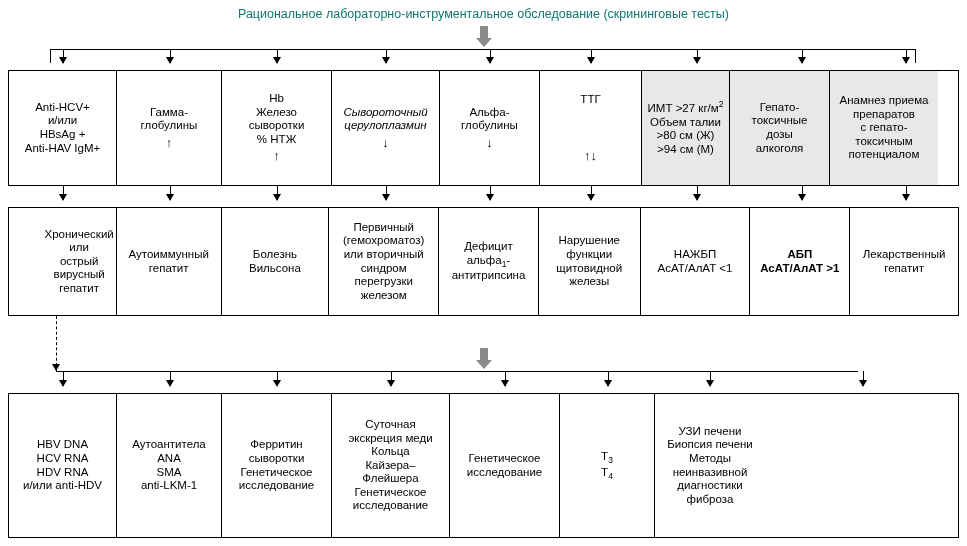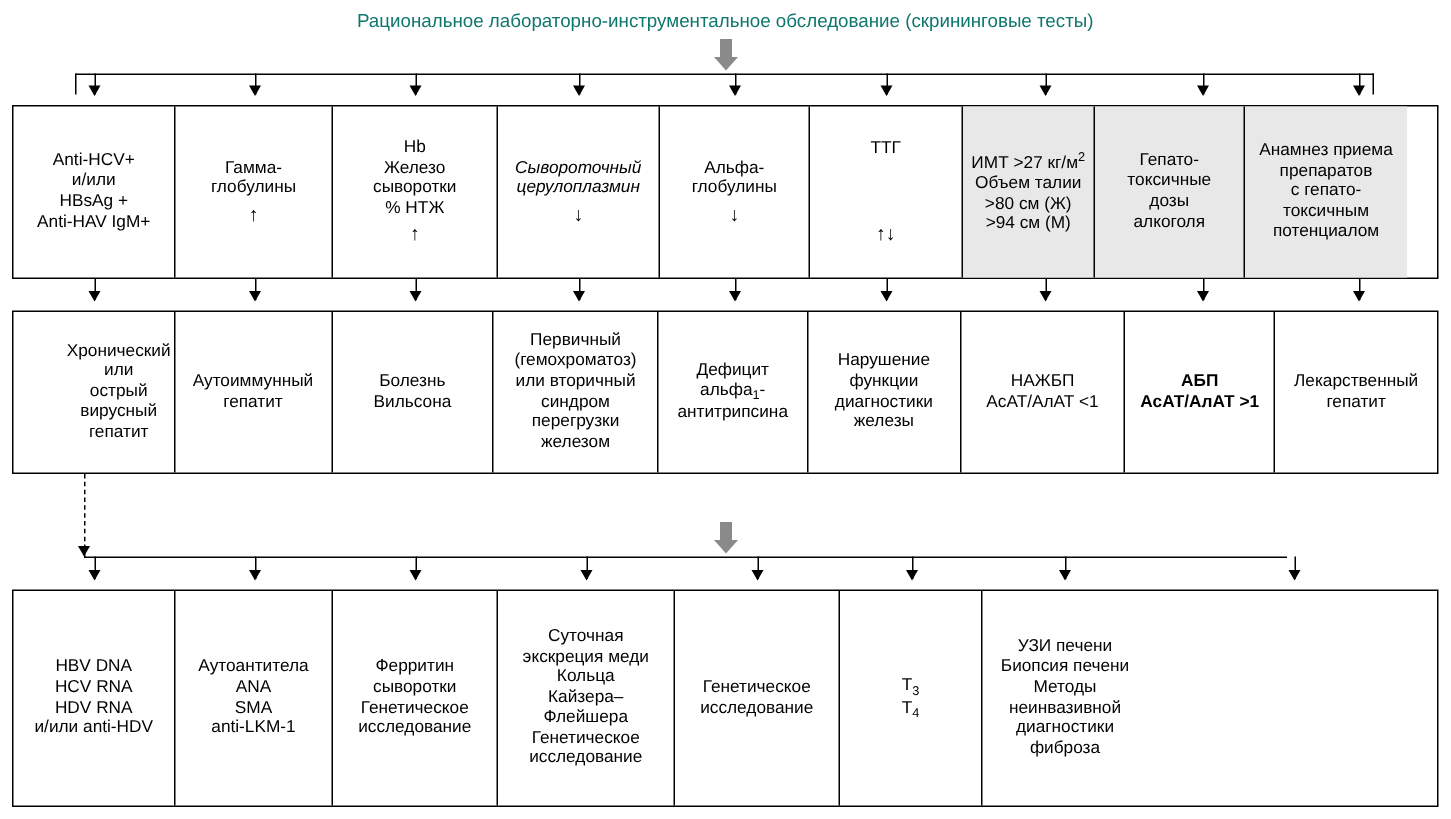--- a/index.html
+++ b/index.html
@@ -227,21 +227,21 @@
 (гемохроматоз)
 или вторичный
 синдром
 перегрузки
 железом</div></div>
       <div class="cell" style="width: 100px;"><div>Дефицит
 альфа<sub>1</sub>-
 антитрипсина</div></div>
       <div class="cell" style="width: 102px;"><div>Нарушение
 функции
-диагностики
+щитовидной
 железы</div></div>
       <div class="cell" style="width: 110px;"><div>НАЖБП
 АсАТ/АлАТ &lt;1</div></div>
       <div class="cell" style="width: 100px; font-weight: bold;"><div>АБП
 АсАТ/АлАТ &gt;1</div></div>
       <div class="cell" style="width: 108px;"><div>Лекарственный
 гепатит</div></div>
     </div>
 
   <div class="vline dashed" style="left:56px; top:316px; height:50px;"></div>

